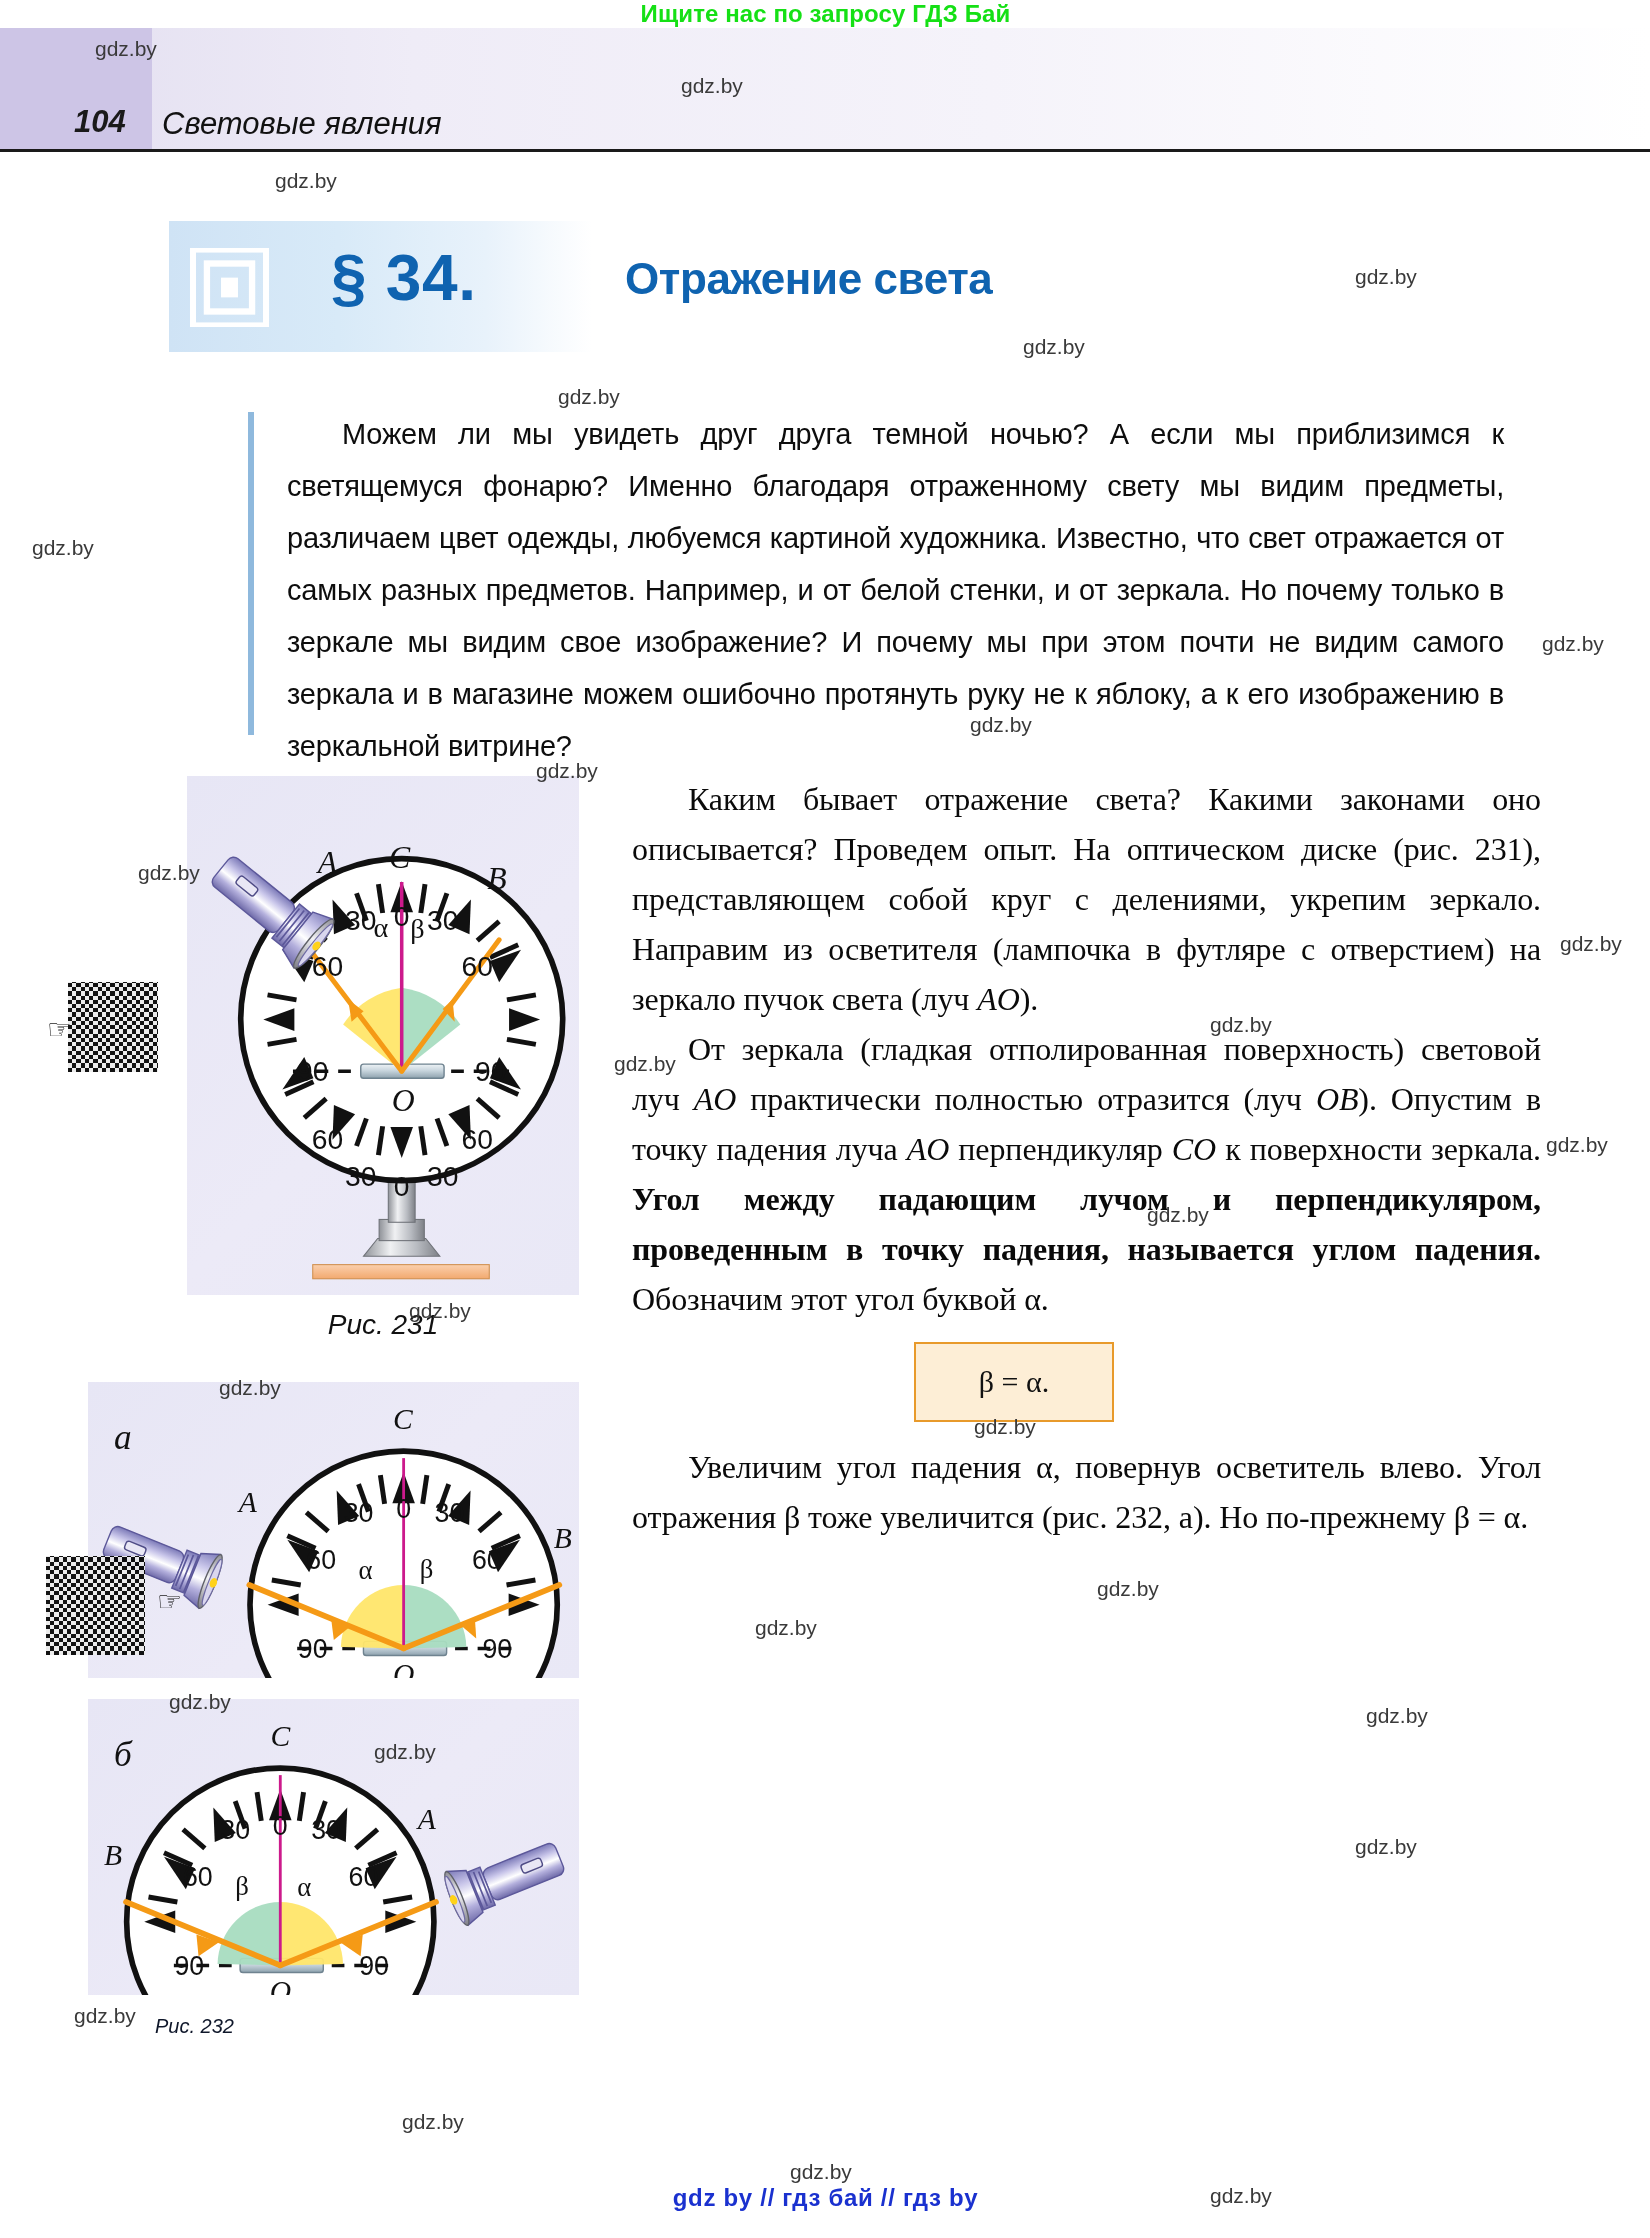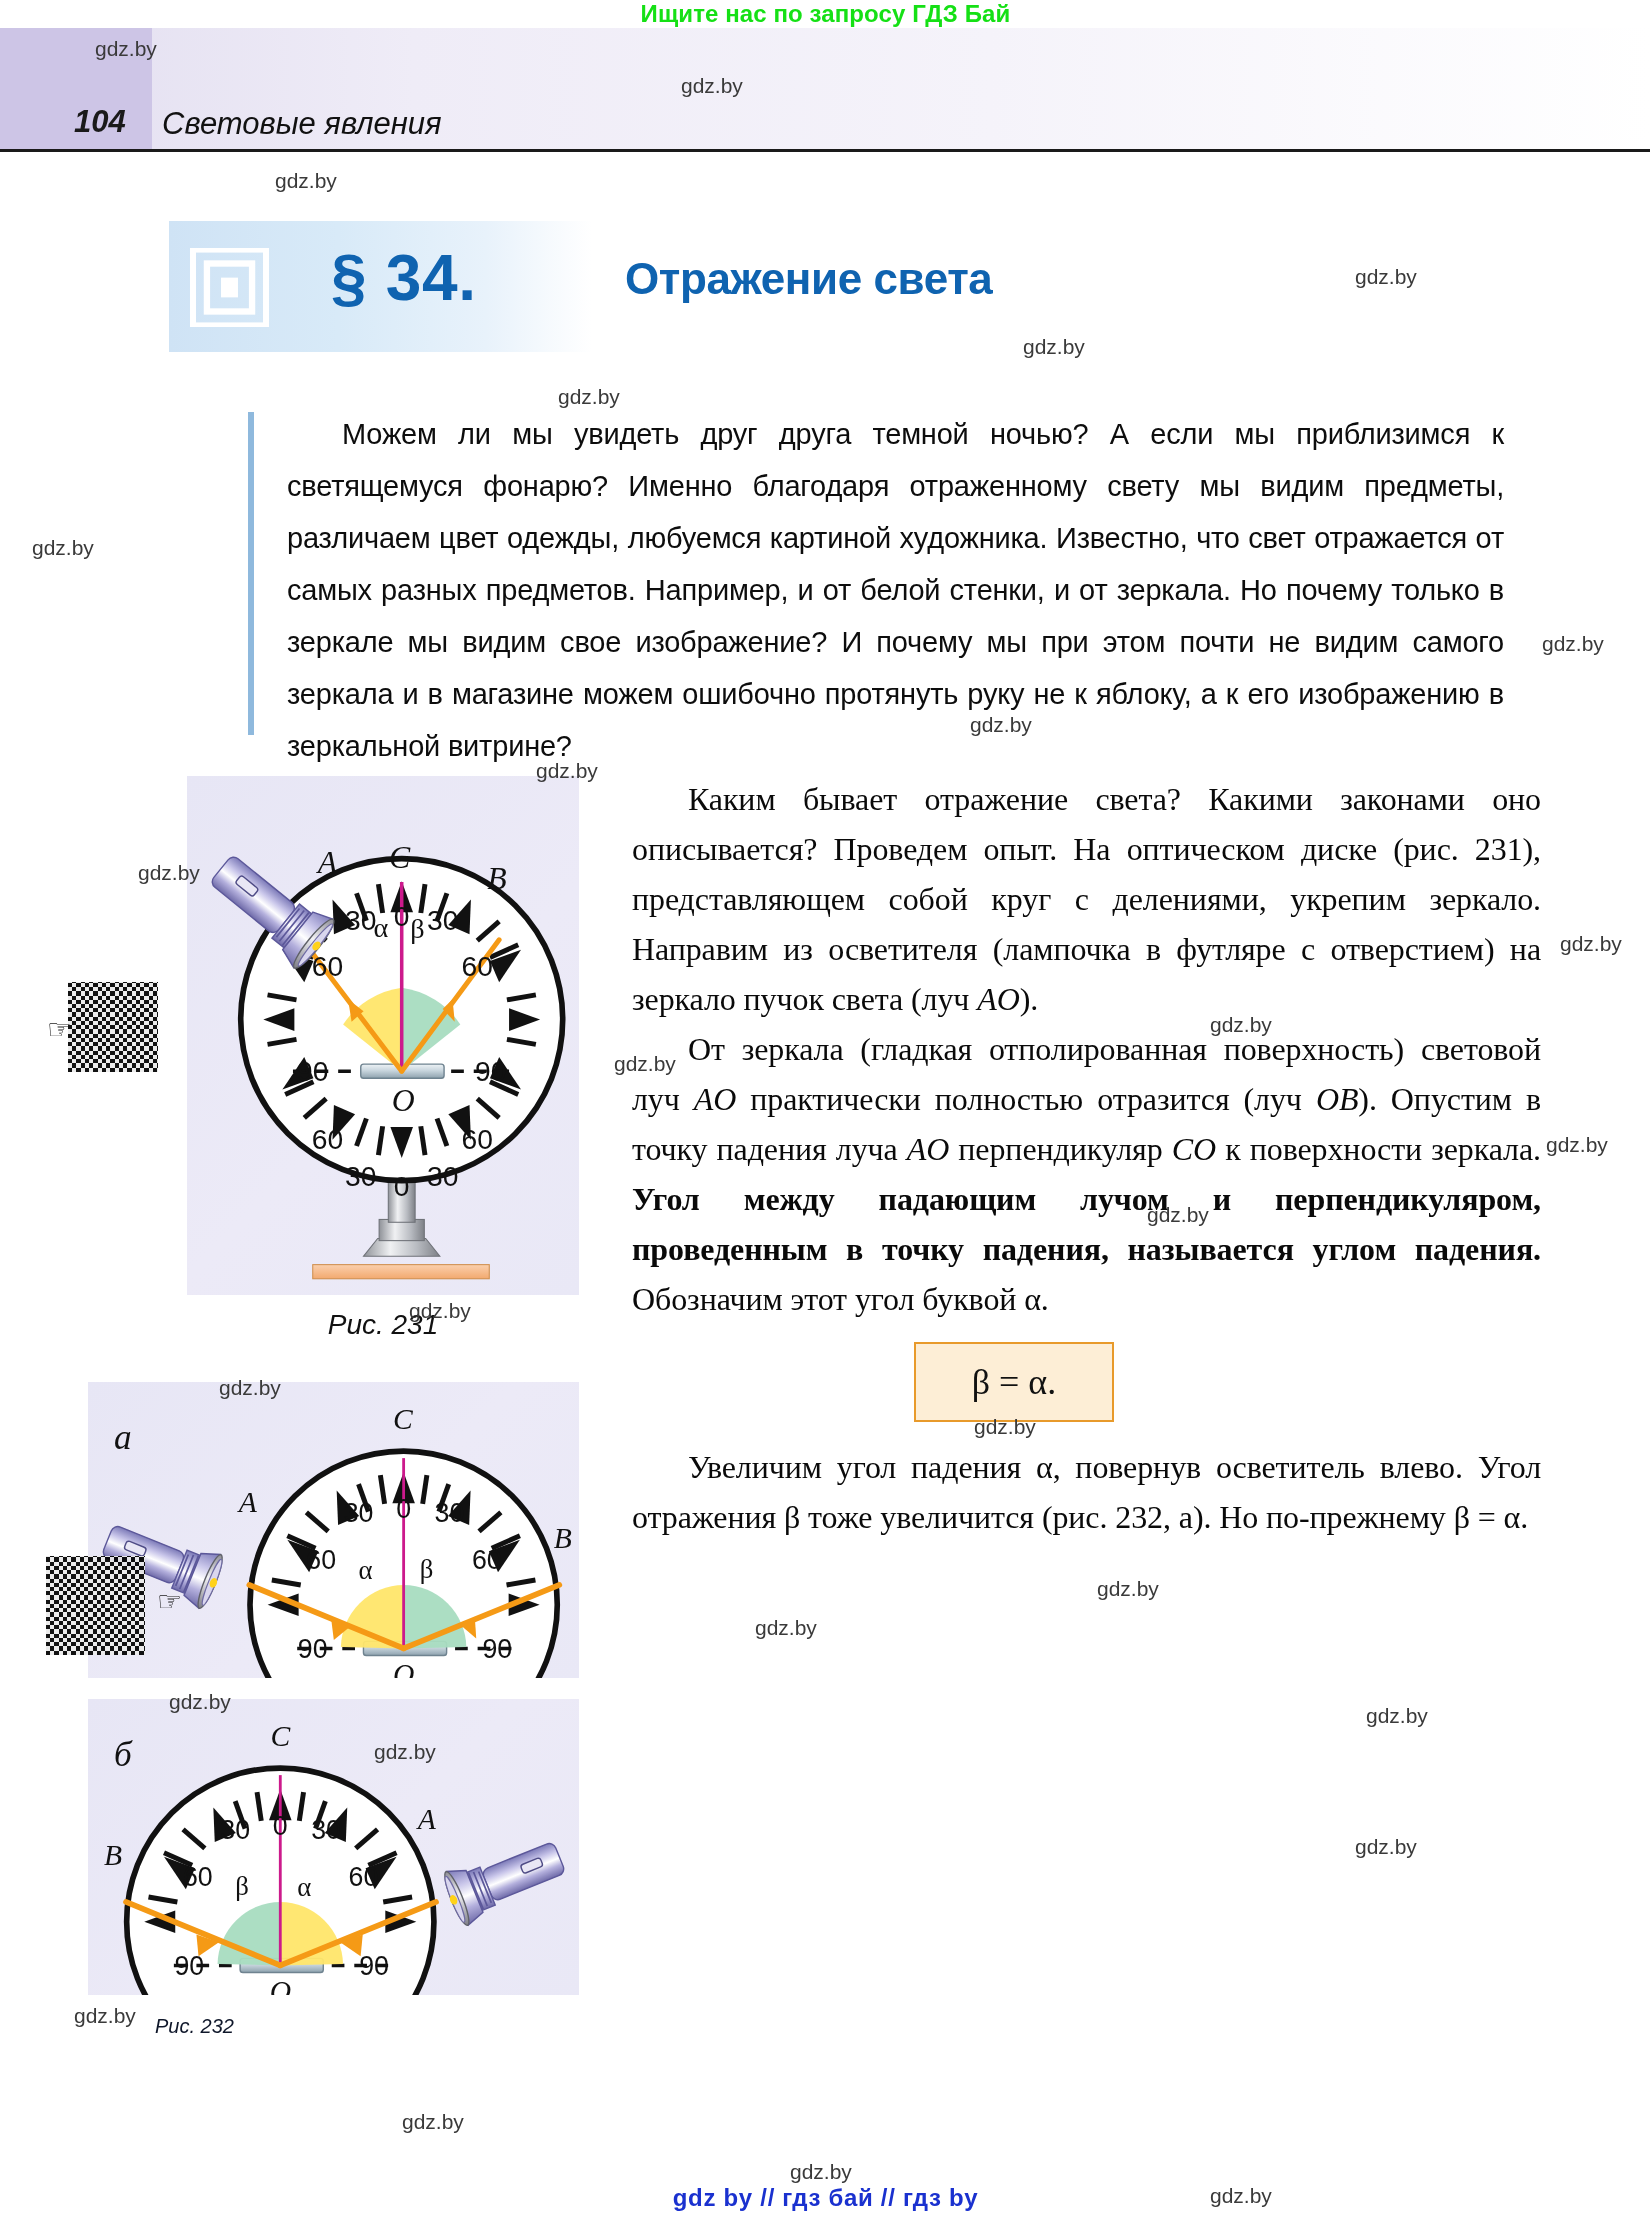--- a/index.html
+++ b/index.html
@@ -121,21 +121,21 @@
   }
   .b{font-weight:bold;}
   .i{font-style:italic;}
 
   
   #formula-box{
     width:196px;height:76px;margin:18.3px auto 20px 282px;
     background:#fdeed6;border:2.8px solid #e89a2b;
     display:flex;align-items:center;justify-content:center;
     font-family:"Liberation Serif", serif;
-    font-size:36px;color:#111;
+    font-size:30px;color:#111;
   }
 
   
   #footer-link{
     position:absolute;left:0;top:2184px;width:1651px;text-align:center;
     font-family:"Liberation Sans", sans-serif;
     font-size:24px;font-weight:bold;color:#1a31cf;
     letter-spacing:0.7px;
   }
 

